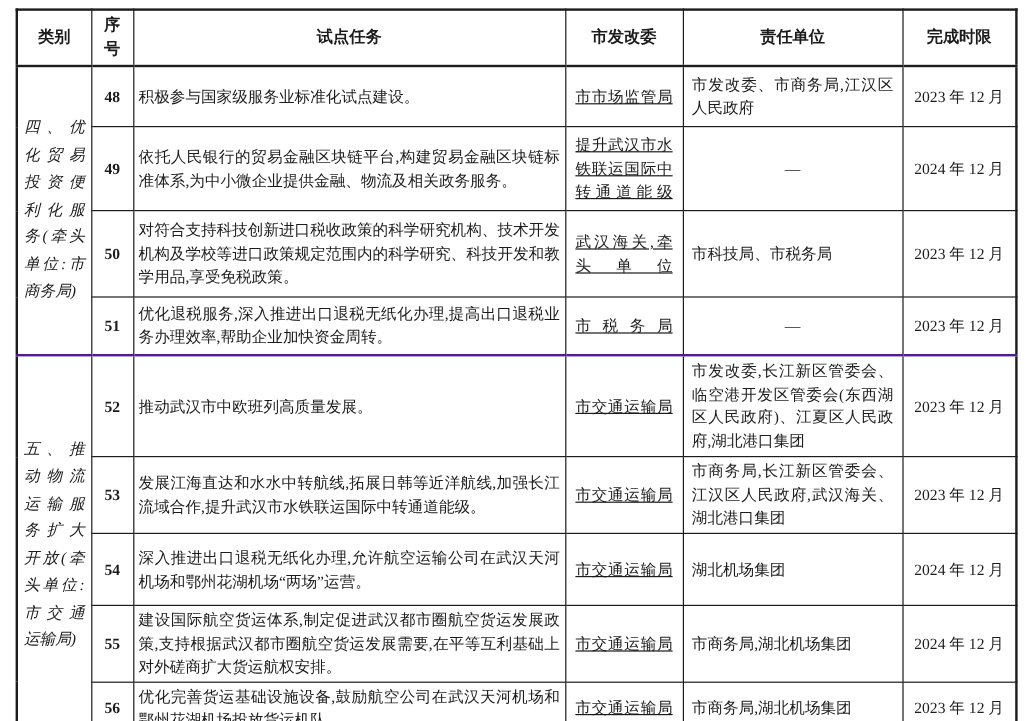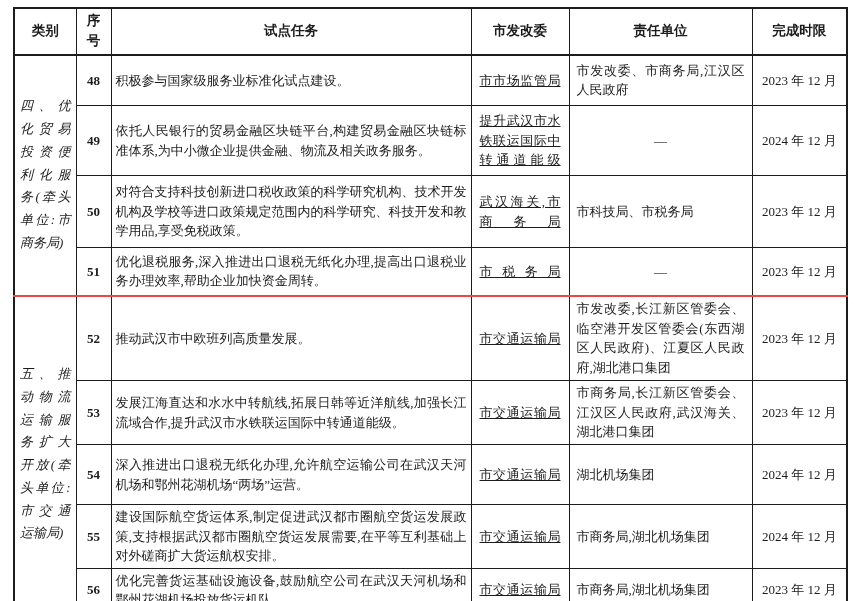--- a/index.html
+++ b/index.html
@@ -25,21 +25,21 @@
     vertical-align: middle;
     overflow: hidden;
   }
   .doc-table thead th {
     font-weight: bold;
     text-align: center;
     font-size: 13.5px;
     height: 30px;
     border-bottom: 2px solid #1c1c1c;
   }
-  tr.group-start td { border-top: 2px solid #ef4444; }
+  tr.group-start td { border-top: 2px solid #4c1d95; }
   td.cell-category {
     text-align: justify;
     padding: 2px 5px;
     line-height: 1.75;
     font-style: italic;
   }
   td.cell-serial { text-align: center; font-weight: bold; }
   td.cell-task {
     text-align: justify;
     padding: 2px 4px;
@@ -94,21 +94,21 @@
       <tr style="height:70px">
         <td class="cell-serial">49</td>
         <td class="cell-task">依托人民银行的贸易金融区块链平台,构建贸易金融区块链标准体系,为中小微企业提供金融、物流及相关政务服务。</td>
         <td class="cell-lead">提升武汉市水铁联运国际中转通道能级</td>
         <td class="cell-resp dash">—</td>
         <td class="cell-deadline">2024 年 12 月</td>
       </tr>
       <tr style="height:72px">
         <td class="cell-serial">50</td>
         <td class="cell-task">对符合支持科技创新进口税收政策的科学研究机构、技术开发机构及学校等进口政策规定范围内的科学研究、科技开发和教学用品,享受免税政策。</td>
-        <td class="cell-lead">武汉海关,市商务局</td>
+        <td class="cell-lead">武汉海关,牵头单位</td>
         <td class="cell-resp">市科技局、市税务局</td>
         <td class="cell-deadline">2023 年 12 月</td>
       </tr>
       <tr style="height:48px">
         <td class="cell-serial">51</td>
         <td class="cell-task">优化退税服务,深入推进出口退税无纸化办理,提高出口退税业务办理效率,帮助企业加快资金周转。</td>
         <td class="cell-lead">市税务局</td>
         <td class="cell-resp dash">—</td>
         <td class="cell-deadline">2023 年 12 月</td>
       </tr>

